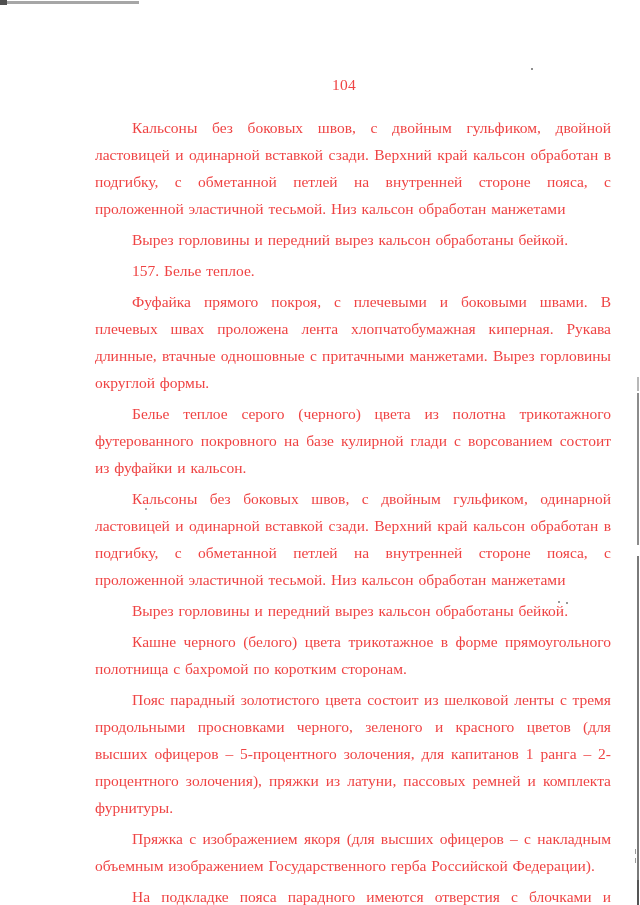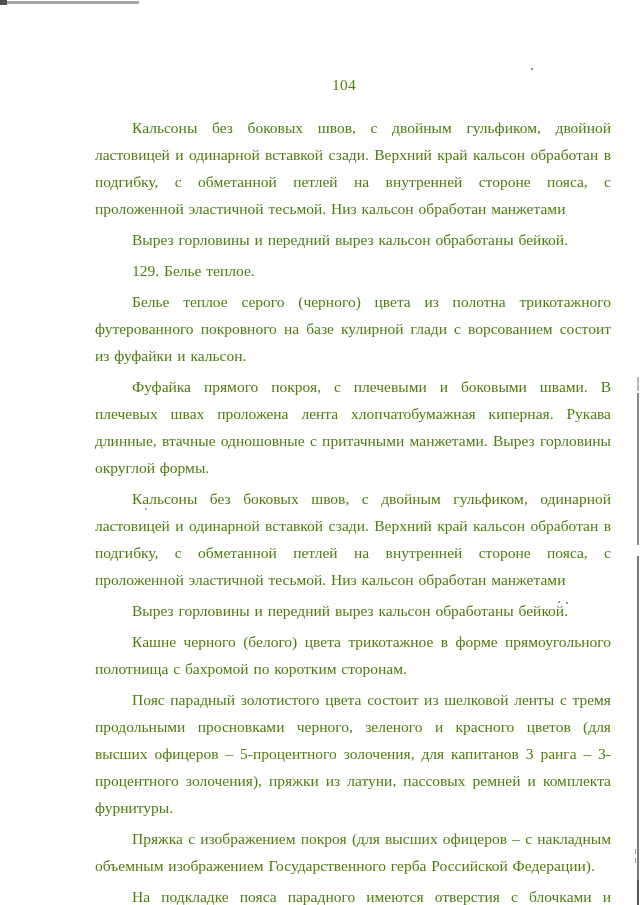--- a/index.html
+++ b/index.html
@@ -7,21 +7,21 @@
     padding: 0;
     background: #ffffff;
   }
   .page {
     position: relative;
     width: 640px;
     height: 905px;
     background: #ffffff;
     overflow: hidden;
     font-family: "Liberation Serif", "DejaVu Serif", serif;
-    color: #4d7c0f;
+    color: #ef4444;
   }
   .page-number {
     position: absolute;
     top: 76px;
     left: 91px;
     width: 524px;
     text-align: center;
     font-size: 15.5px;
     line-height: 17px;
     transform: translateX(-9px);
@@ -72,24 +72,24 @@
   <div class="artifact speck-1"></div>
   <div class="artifact speck-2"></div>
   <div class="artifact speck-3"></div>
   <div class="artifact speck-4"></div>
 
   <div class="page-number">104</div>
 
   <div class="content">
     <p class="para">Кальсоны без боковых швов, с двойным гульфиком, двойной ластовицей и одинарной вставкой сзади. Верхний край кальсон обработан в подгибку, с обметанной петлей на внутренней стороне пояса, с проложенной эластичной тесьмой. Низ кальсон обработан манжетами</p>
     <p class="para">Вырез горловины и передний вырез кальсон обработаны бейкой.</p>
-    <p class="para">129. Белье теплое.</p>
+    <p class="para">157. Белье теплое.</p>
+    <p class="para">Фуфайка прямого покроя, с плечевыми и боковыми швами. В плечевых швах проложена лента хлопчатобумажная киперная. Рукава длинные, втачные одношовные с притачными манжетами. Вырез горловины округлой формы.</p>
     <p class="para">Белье теплое серого (черного) цвета из полотна трикотажного футерованного покровного на базе кулирной глади с ворсованием состоит из фуфайки и кальсон.</p>
-    <p class="para">Фуфайка прямого покроя, с плечевыми и боковыми швами. В плечевых швах проложена лента хлопчатобумажная киперная. Рукава длинные, втачные одношовные с притачными манжетами. Вырез горловины округлой формы.</p>
     <p class="para">Кальсоны без боковых швов, с двойным гульфиком, одинарной ластовицей и одинарной вставкой сзади. Верхний край кальсон обработан в подгибку, с обметанной петлей на внутренней стороне пояса, с проложенной эластичной тесьмой. Низ кальсон обработан манжетами</p>
     <p class="para">Вырез горловины и передний вырез кальсон обработаны бейкой.</p>
     <p class="para">Кашне черного (белого) цвета трикотажное в форме прямоугольного полотнища с бахромой по коротким сторонам.</p>
-    <p class="para">Пояс парадный золотистого цвета состоит из шелковой ленты с тремя продольными просновками черного, зеленого и красного цветов (для высших офицеров – 5-процентного золочения, для капитанов 3 ранга – 3-процентного золочения), пряжки из латуни, пассовых ремней и комплекта фурнитуры.</p>
-    <p class="para">Пряжка с изображением покроя (для высших офицеров – с накладным объемным изображением Государственного герба Российской Федерации).</p>
+    <p class="para">Пояс парадный золотистого цвета состоит из шелковой ленты с тремя продольными просновками черного, зеленого и красного цветов (для высших офицеров – 5-процентного золочения, для капитанов 1 ранга – 2-процентного золочения), пряжки из латуни, пассовых ремней и комплекта фурнитуры.</p>
+    <p class="para">Пряжка с изображением якоря (для высших офицеров – с накладным объемным изображением Государственного герба Российской Федерации).</p>
     <p class="para">На подкладке пояса парадного имеются отверстия с блочками и крючки для регулировки размера.</p>
   </div>
 
 </div>
 
 </body></html>

